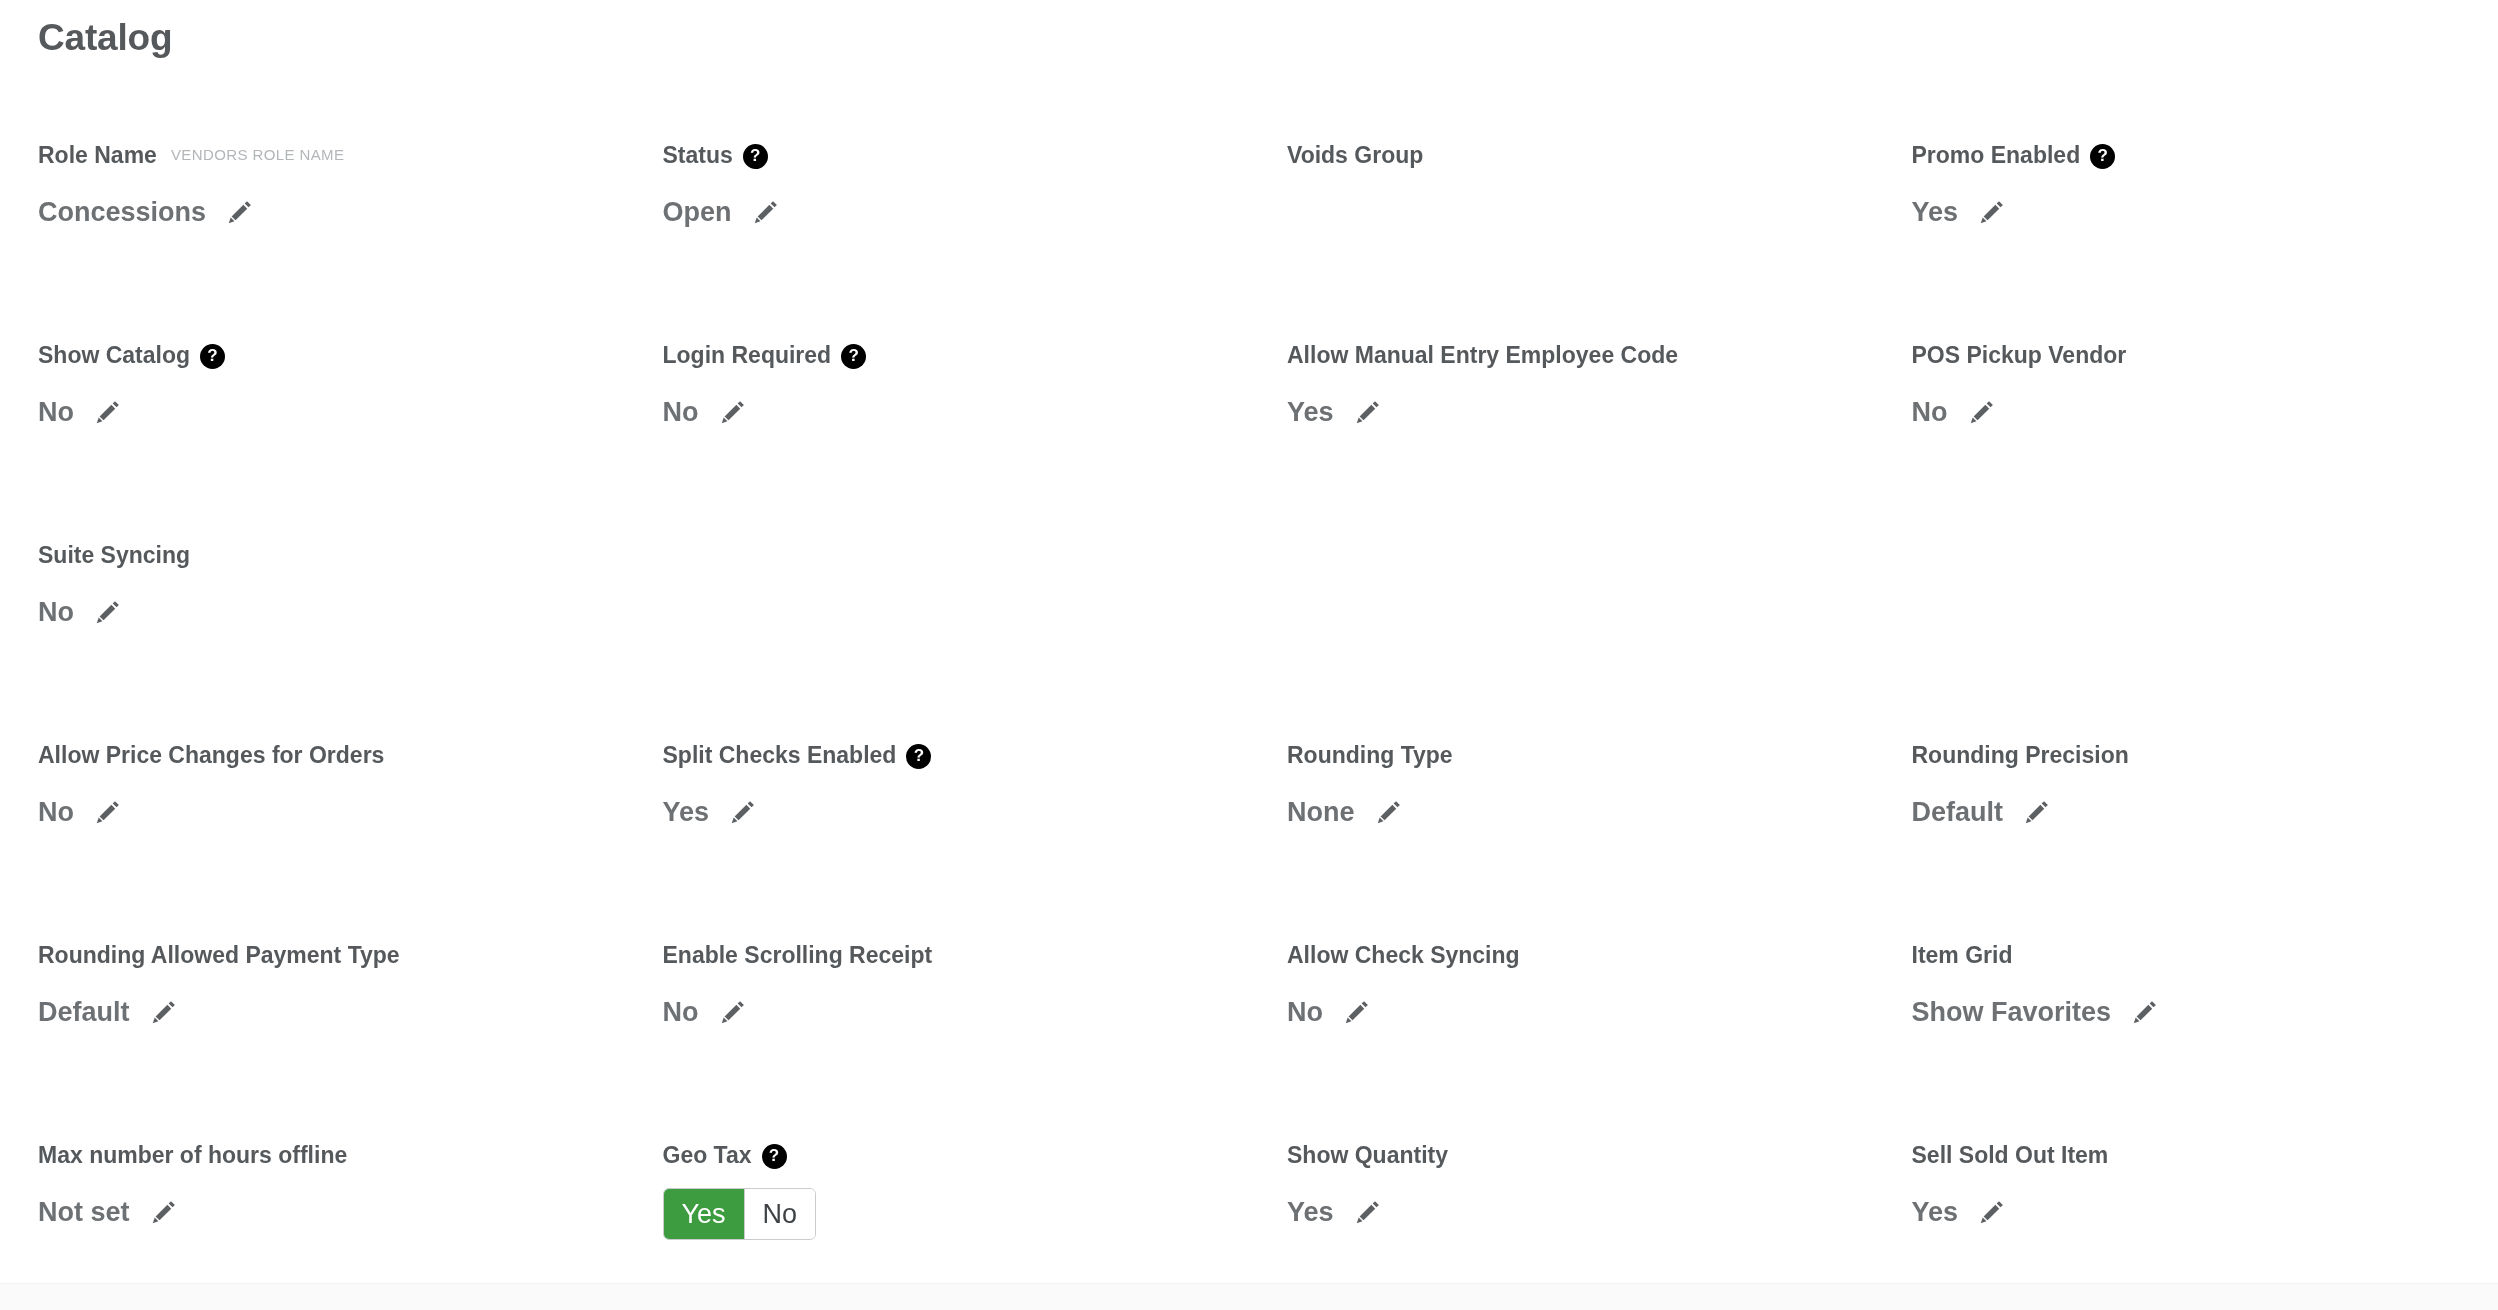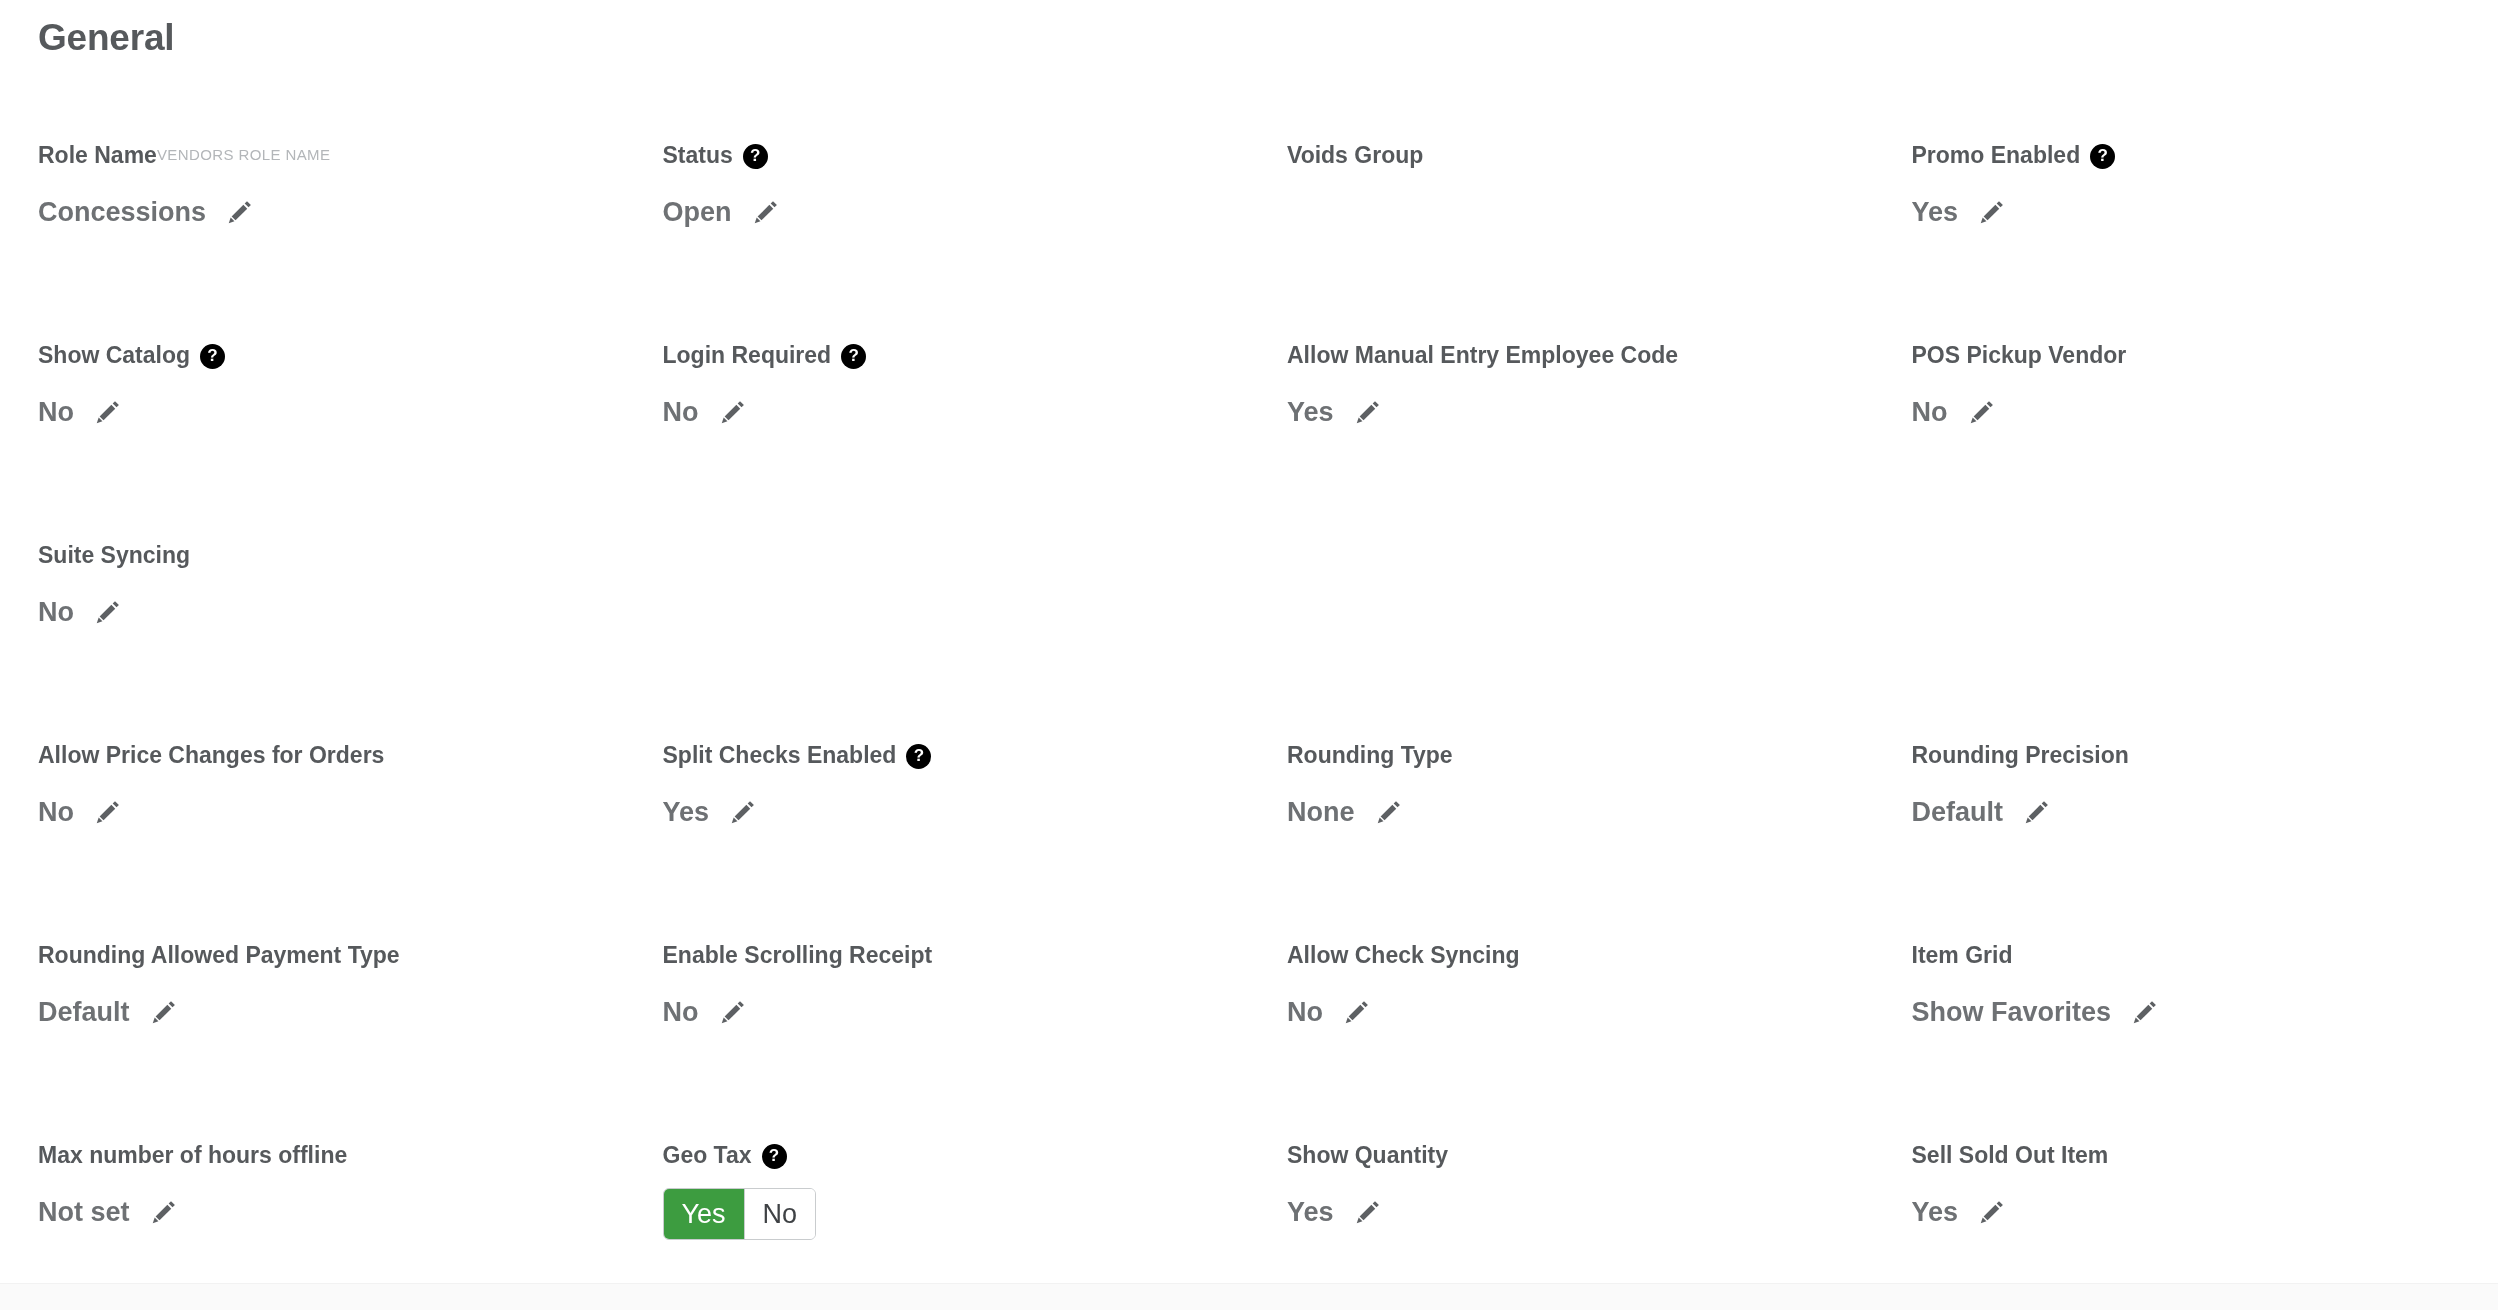--- a/index.html
+++ b/index.html
@@ -57,20 +57,21 @@
     display: flex;
     align-items: center;
     font-size: 23px;
     font-weight: 700;
     color: #56595c;
     line-height: 30px;
     white-space: nowrap;
   }
 
   .field-sublabel {
+    margin-left: 14px;
     font-size: 15px;
     font-weight: 400;
     color: #b3b6b9;
     letter-spacing: 0.4px;
     line-height: 30px;
   }
 
   .help-icon {
     display: inline-flex;
     align-items: center;
@@ -158,21 +159,21 @@
     height: 27px;
     background: #fafafa;
     border-top: 1px solid #f2f2f2;
   }
 </style>
 </head>
 <body>
 
 <div class="page">
 
-  <div class="section-title">General</div>
+  <div class="section-title">Catalog</div>
 
   <div class="grid" id="grid">
       <div class="row">
         <div class="cell">
           <div class="field-label">
             <span>Role Name</span>
             <span class="field-sublabel">VENDORS ROLE NAME</span>
           </div>
           <div class="field-value-wrap">
             <span class="field-value">Concessions</span>

